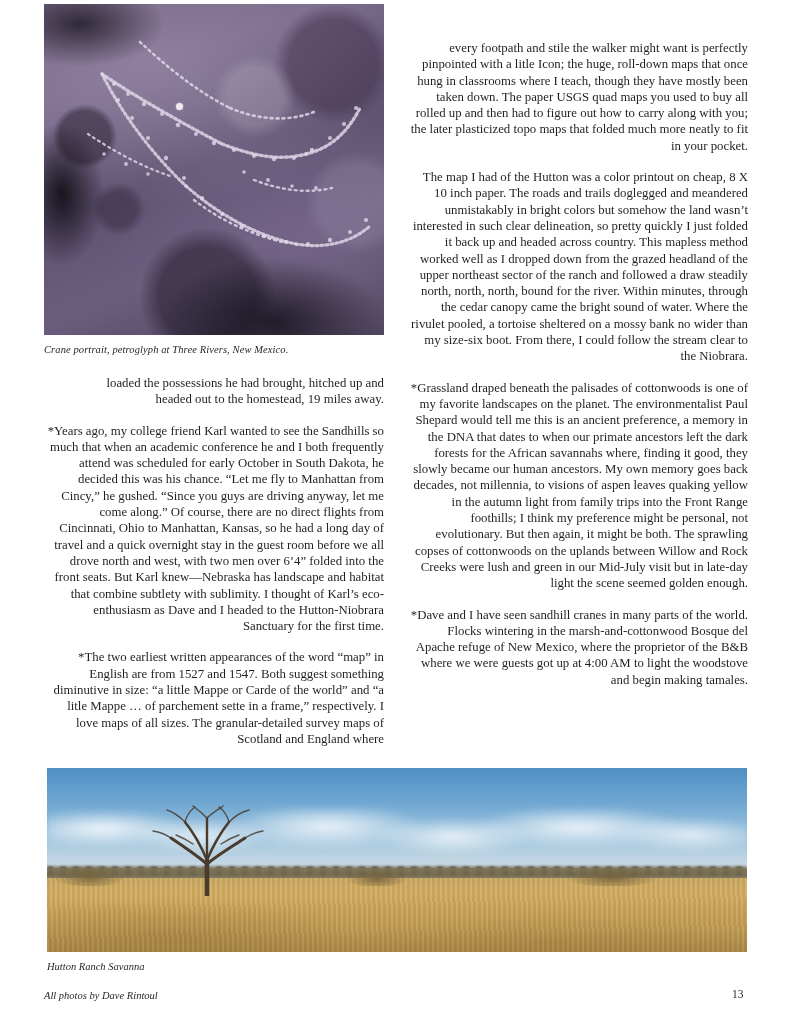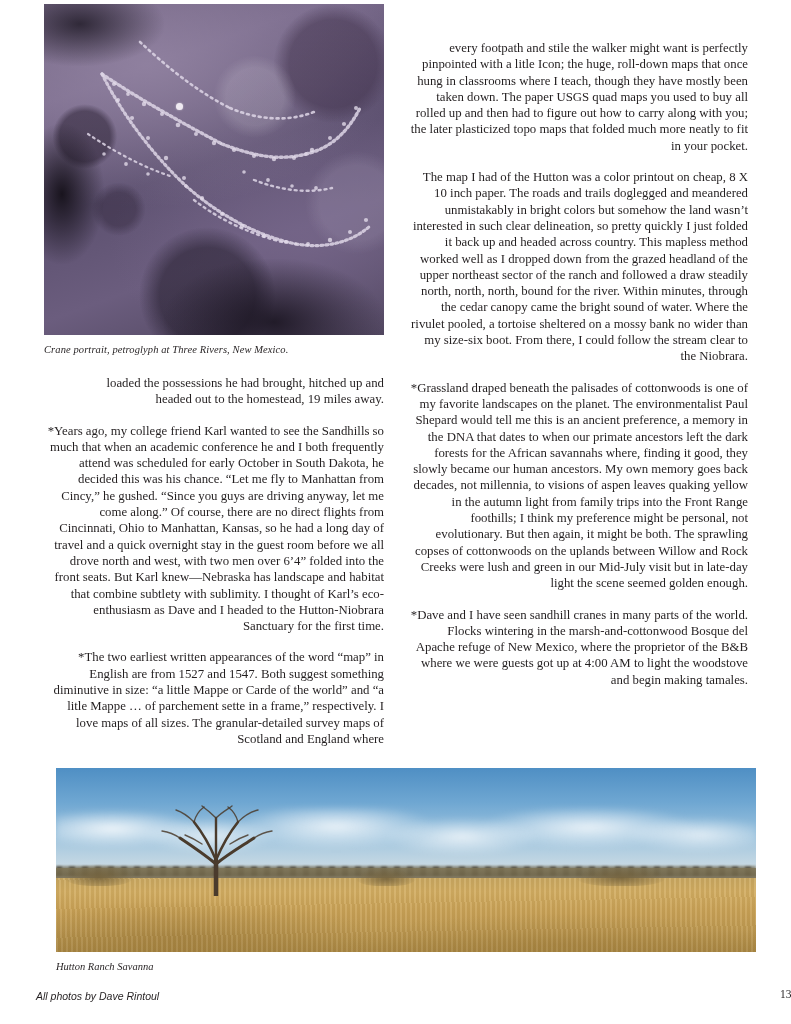--- a/index.html
+++ b/index.html
@@ -129,21 +129,21 @@
   p.body.first-indent {
     text-indent: 42px;
   }
 
   .col-left p.body { margin-bottom: 15px; }
   .col-right p.body { margin-bottom: 15px; }
 
   
   .photo-savanna-wrap {
     position: absolute;
-    left: 56px;
+    left: 47px;
     top: 768px;
     width: 704px;
   }
   .photo-savanna {
     position: relative;
     width: 700px;
     height: 184px;
     overflow: hidden;
   }
   .sv-sky {
@@ -199,35 +199,34 @@
   .caption-savanna {
     font-family: "Liberation Serif", serif;
     font-size: 10.5px;
     font-style: italic;
     color: #231f20;
     margin-top: 9px;
   }
 
   .footer-credit {
     position: absolute;
-    left: 36px;
+    left: 44px;
     top: 990px;
-    font-family: Liberation Sans, sans-serif;
+    font-family: Liberation Serif, serif;
     font-size: 10.5px;
     font-style: italic;
     color: #231f20;
   }
   .page-number {
     position: absolute;
     left: 732px;
     top: 988px;
     font-family: "Liberation Serif", serif;
     font-size: 11.5px;
     color: #231f20;
-    margin-left: 48px;
   }
 </style>
 </head>
 <body>
 
 <div class="page">
 
   <div class="top-area">
 
     <div class="col-left">

